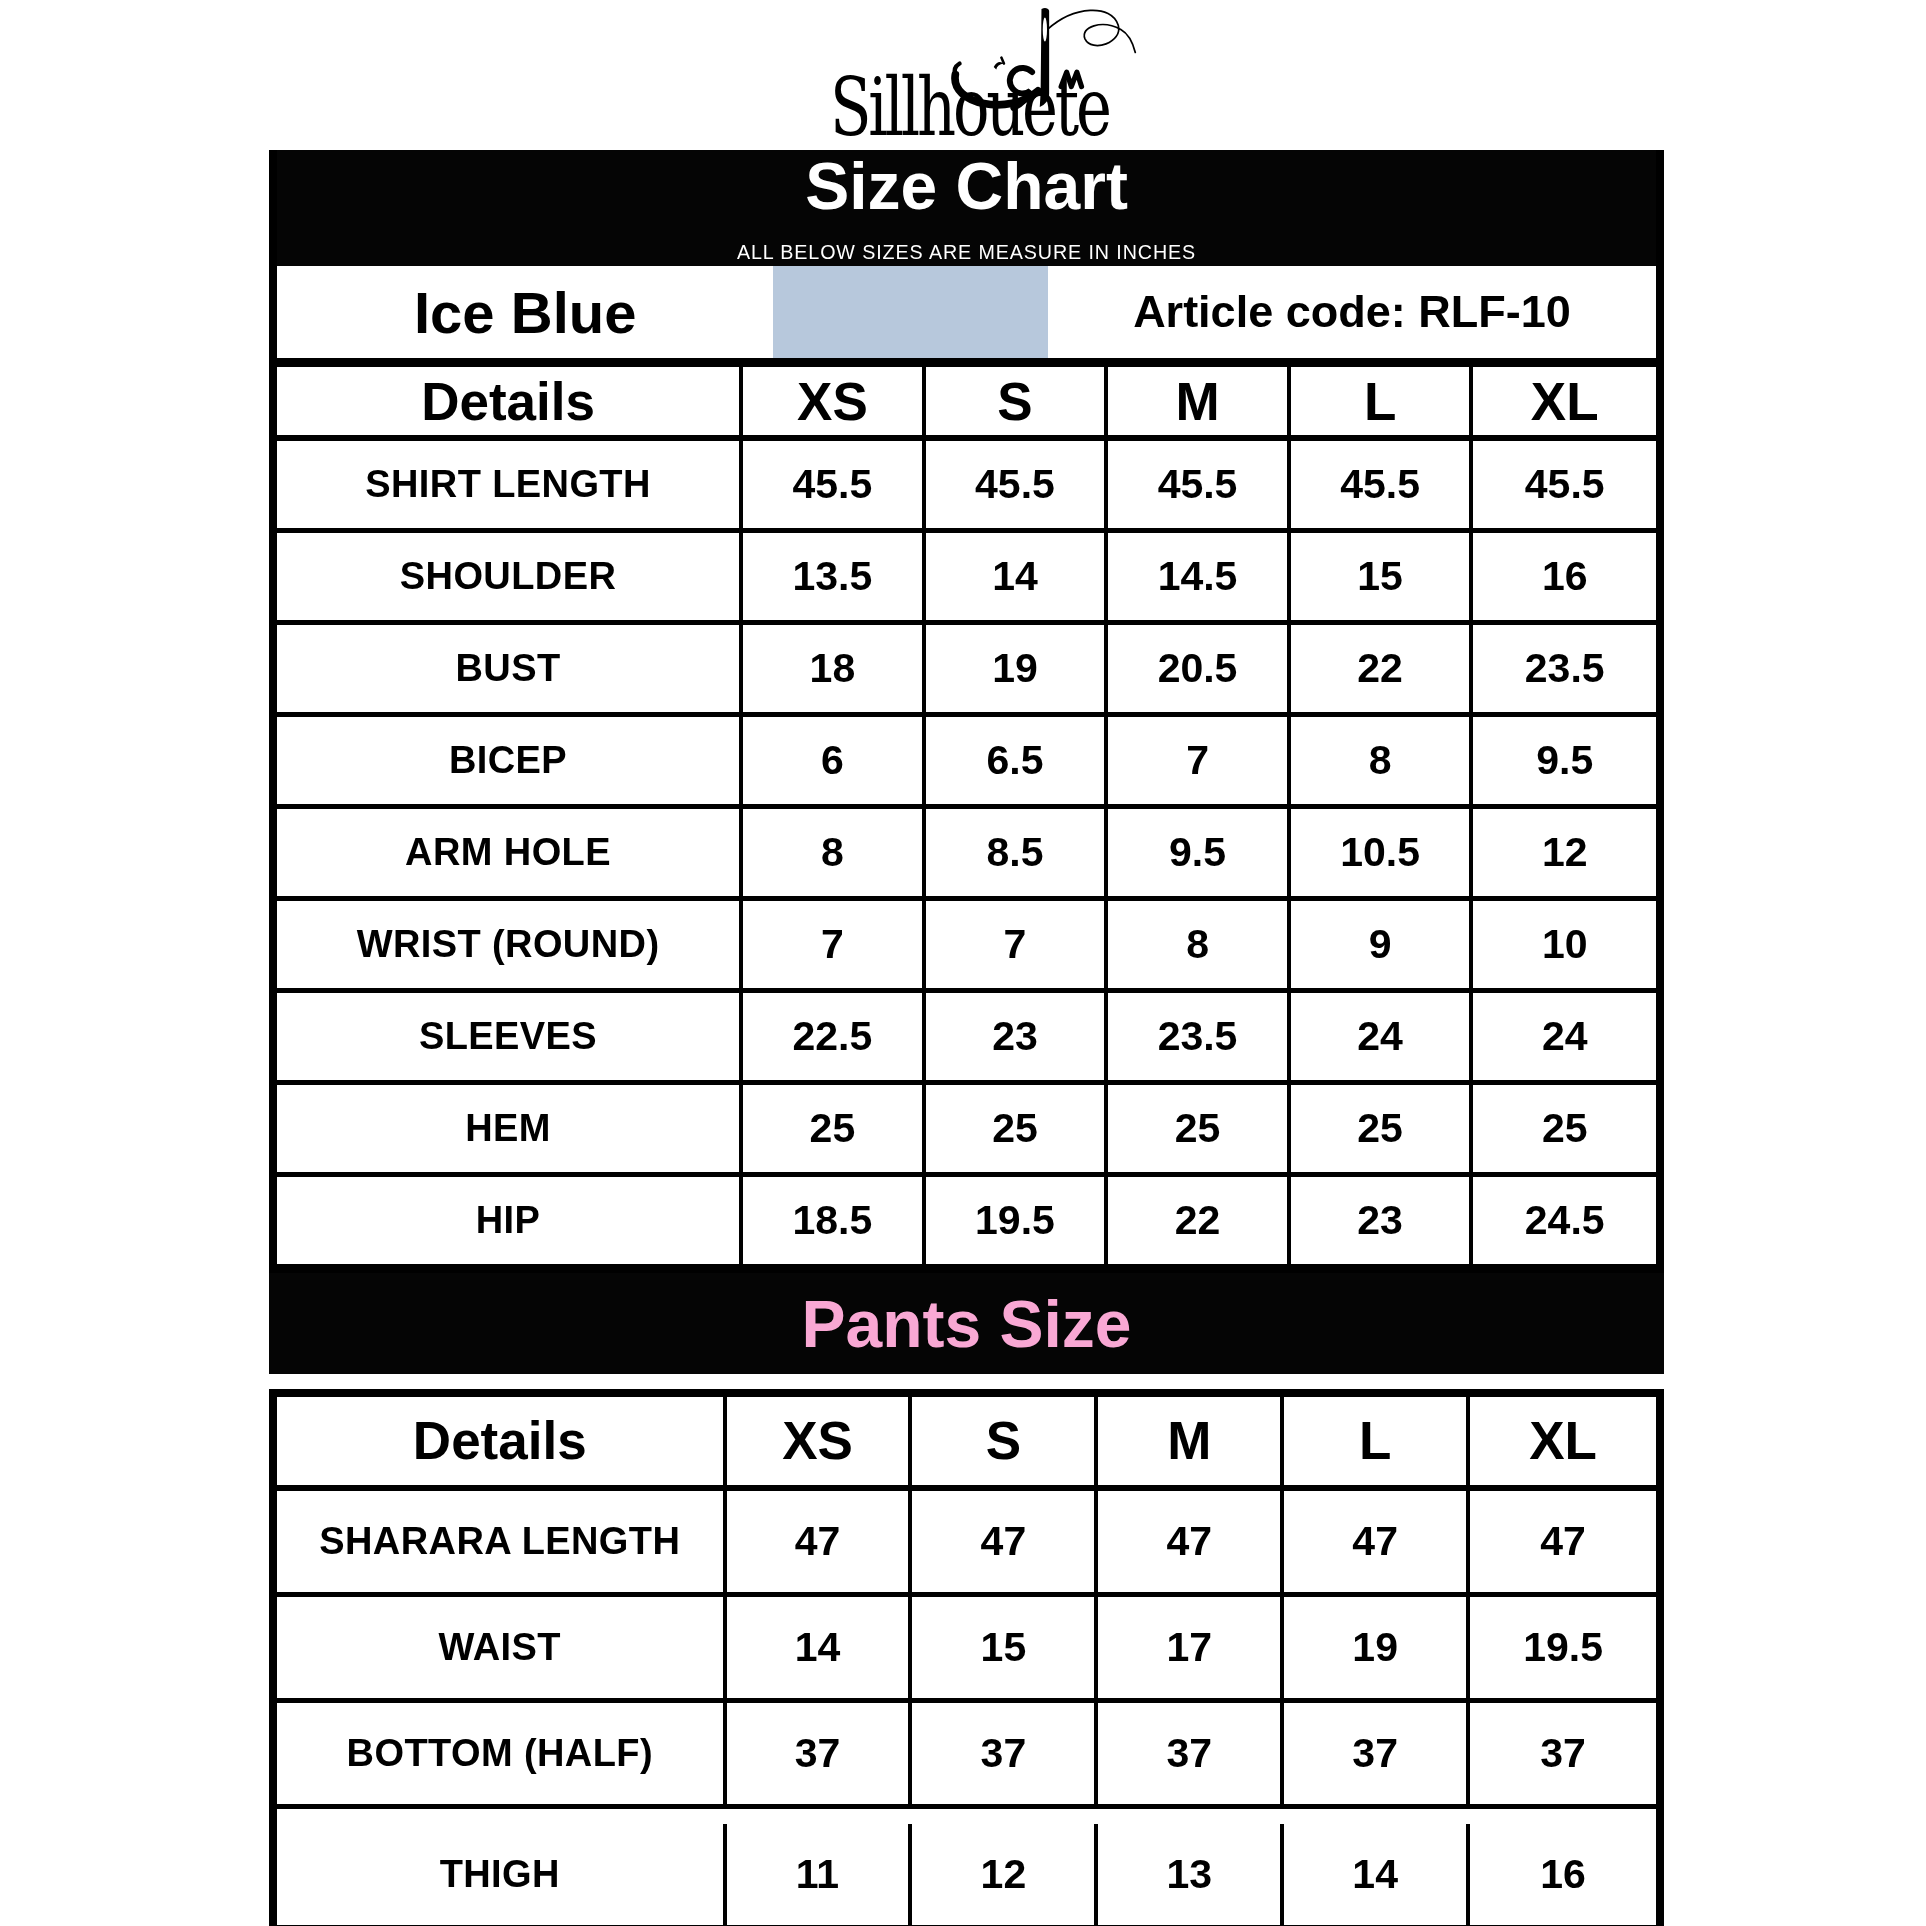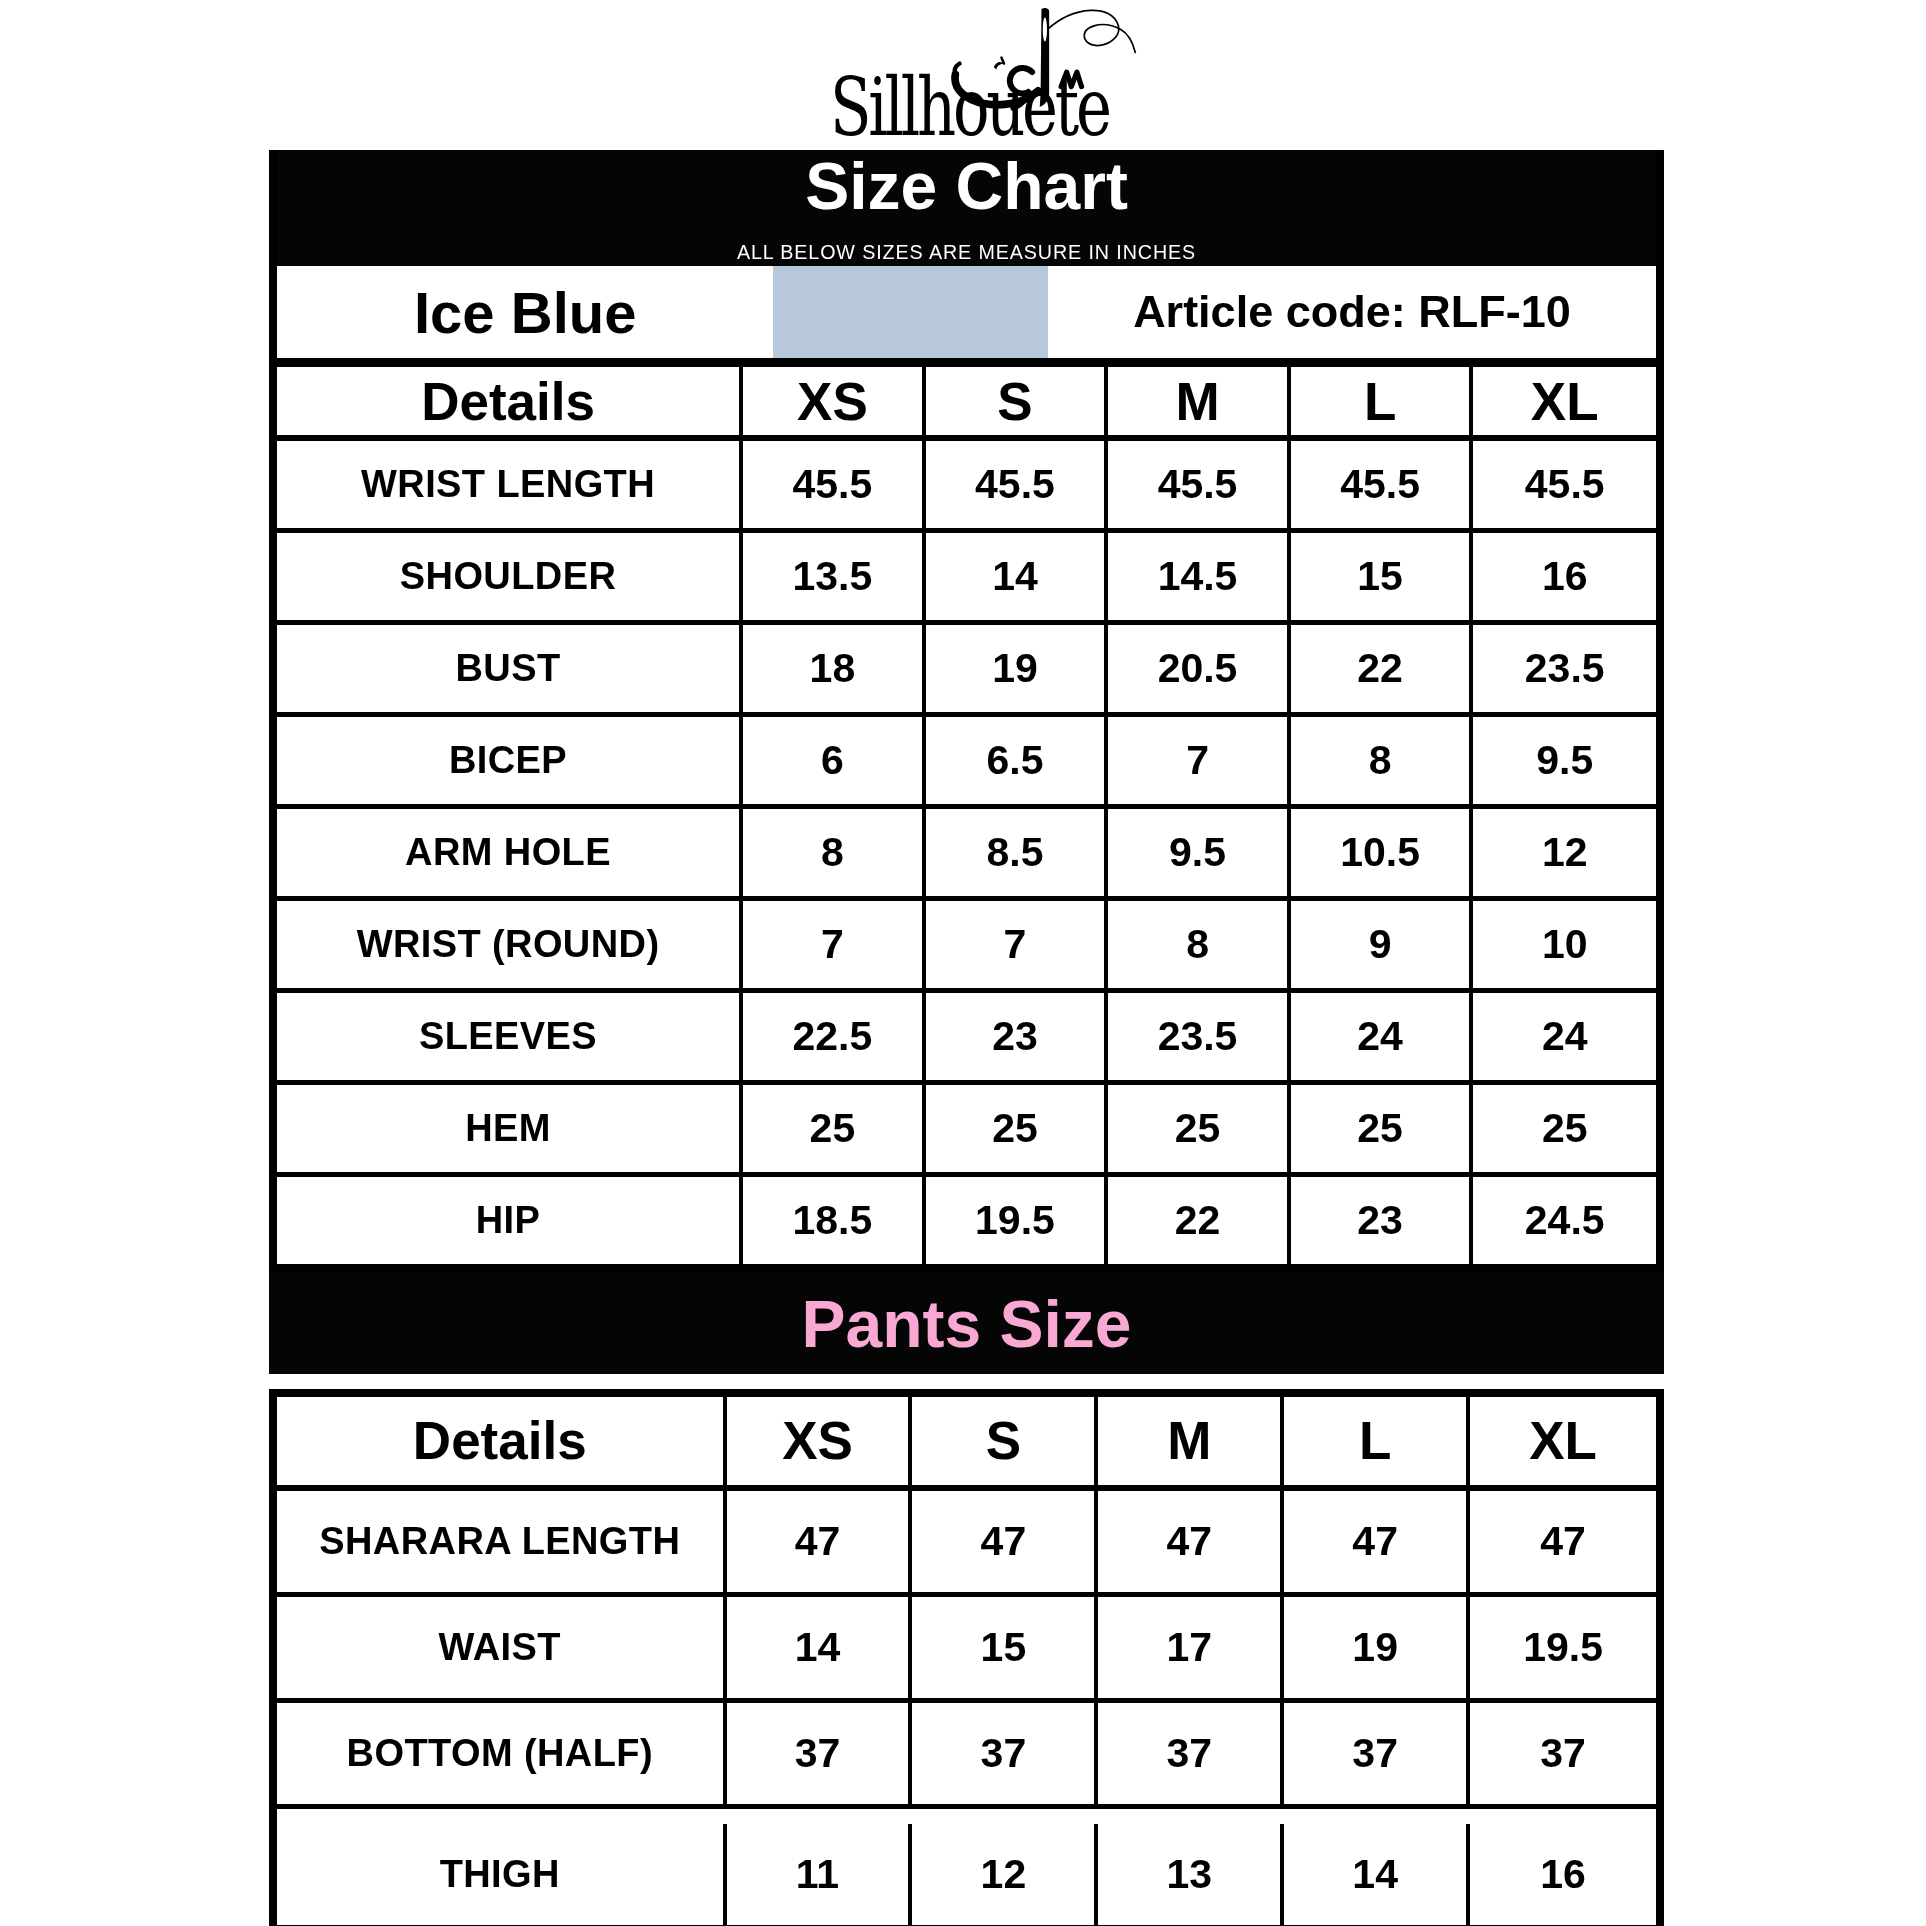--- a/index.html
+++ b/index.html
@@ -99,21 +99,21 @@
     <div class="shirt" id="shirt-table">
         <div class="grid-row head-row">
           <div class="hd">Details</div>
           <div class="hd">XS</div>
           <div class="hd">S</div>
           <div class="hd">M</div>
           <div class="hd">L</div>
           <div class="hd">XL</div>
         </div>
         <div class="grid-row data-row">
-          <div class="lbl">WRIST LENGTH</div>
+          <div class="lbl">SHIRT LENGTH</div>
           <div class="val">45.5</div>
           <div class="val">45.5</div>
           <div class="val">45.5</div>
           <div class="val">45.5</div>
           <div class="val">45.5</div>
         </div>
         <div class="grid-row data-row">
           <div class="lbl">SHOULDER</div>
           <div class="val">13.5</div>
           <div class="val">14</div>

